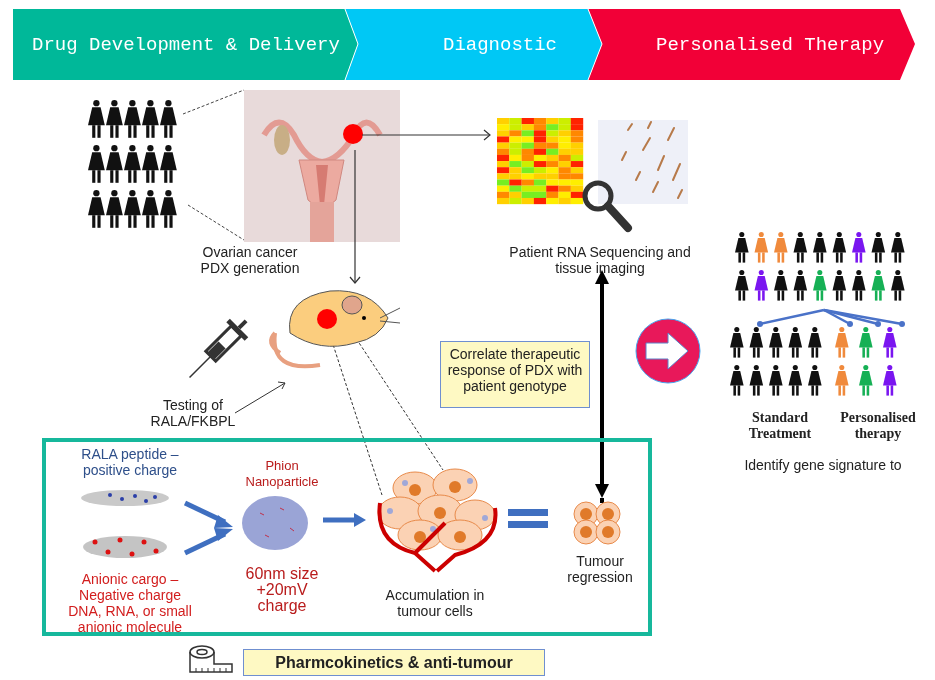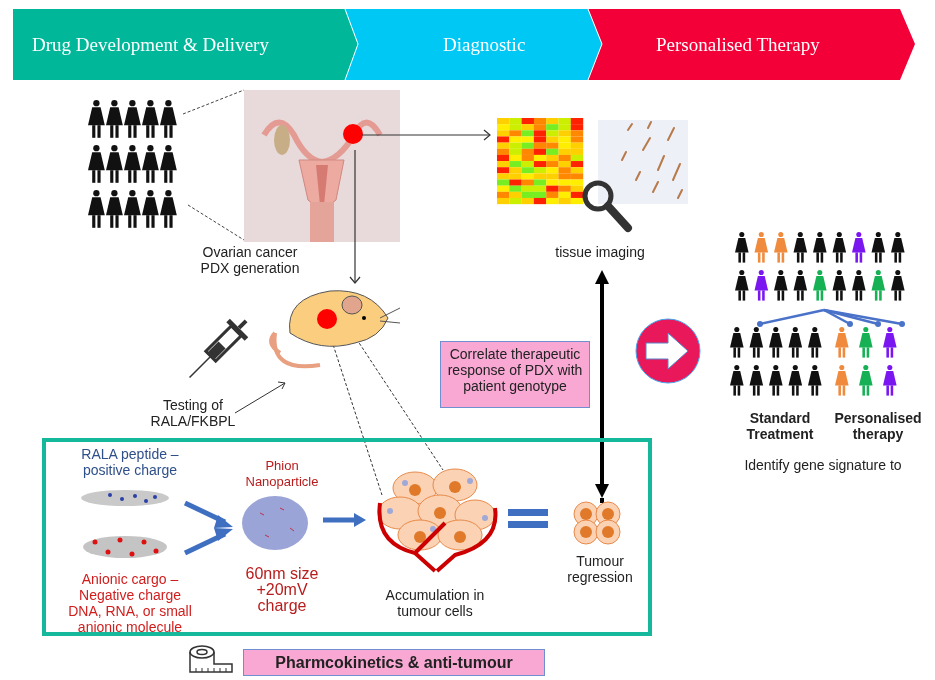--- a/index.html
+++ b/index.html
@@ -1,25 +1,25 @@
 <!DOCTYPE html>
 <html><head>
 <meta charset="utf-8">
 <style>
   html, body { margin:0; padding:0; background:#fff; }
   body { width:935px; height:680px; position:relative; overflow:hidden; font-family:"Liberation Sans", sans-serif; color:#222; }
   .abs { position:absolute; }
-  .chev-label { position:absolute; color:#fff; font-size:19px; font-family:Liberation Serif, serif; top:34px; white-space:nowrap; }
+  .chev-label { position:absolute; color:#fff; font-size:19px; font-family:Liberation Mono, monospace; top:34px; white-space:nowrap; }
   .txt { position:absolute; font-size:14px; text-align:center; line-height:16px; color:#222; }
   .blue-txt { color:#2e4f8a; }
   .red-txt { color:#d21d1d; }
   .violet-txt { color:#b91c1c; }
-  .bold { font-weight:bold; }
+  .bold { font-weight:bold;font-family:Liberation Serif, serif; }
   svg { position:absolute; overflow:visible; }
-  .box { position:absolute; border:1.5px solid #6f8fd0; background:#f9a8d4; }
+  .box { position:absolute; border:1.5px solid #6f8fd0; background:#fef9c3; }
 </style>
 </head>
 <body>
 
 <svg width="935" height="90" style="left:0;top:0">
   <polygon points="13,9 345,9 358,44 345,80 13,80" fill="#00b899"></polygon>
   <polygon points="179,9 640,9 640,80 179,80" fill="none"></polygon>
   <polygon points="345,9 588,9 602,44 588,80 345,80 358,44" fill="#00c8f5"></polygon>
   <polygon points="588,9 900,9 915,44 900,80 588,80 602,44" fill="#f20037"></polygon>
   <polyline points="345,9 358,44 345,80" fill="none" stroke="#fff" stroke-width="1"></polyline>
@@ -276,20 +276,21 @@
         <line x1="50" y1="8" x2="53" y2="2"></line>
     </g>
   </svg>
 </div>
 
 <svg width="60" height="70" style="left:580px;top:172px">
   <circle cx="18" cy="24" r="13" fill="none" stroke="#333" stroke-width="5"></circle>
   <line x1="28" y1="34" x2="48" y2="56" stroke="#333" stroke-width="8" stroke-linecap="round"></line>
 </svg>
 <div class="txt" style="left:505px;top:244px;width:190px;">
+  <div>Patient RNA Sequencing and</div>
   <div>tissue imaging</div>
 </div>
 
 <svg width="150" height="110" style="left:260px;top:283px">
   <path d="M20,70 Q5,60 15,50" fill="none" stroke="#e8a080" stroke-width="4"></path>
   <path d="M15,50 Q10,90 60,82" fill="none" stroke="#e8a080" stroke-width="4"></path>
   <path d="M30,50 Q25,15 70,8 Q110,5 128,35 Q120,55 95,60 Q60,70 30,50 Z" fill="#fbcd7e" stroke="#555" stroke-width="1"></path>
   <ellipse cx="92" cy="22" rx="10" ry="9" fill="#e0a58c" stroke="#555"></ellipse>
   <circle cx="104" cy="35" r="2" fill="#000"></circle>
   <circle cx="67" cy="36" r="10" fill="#ff0000"></circle>

